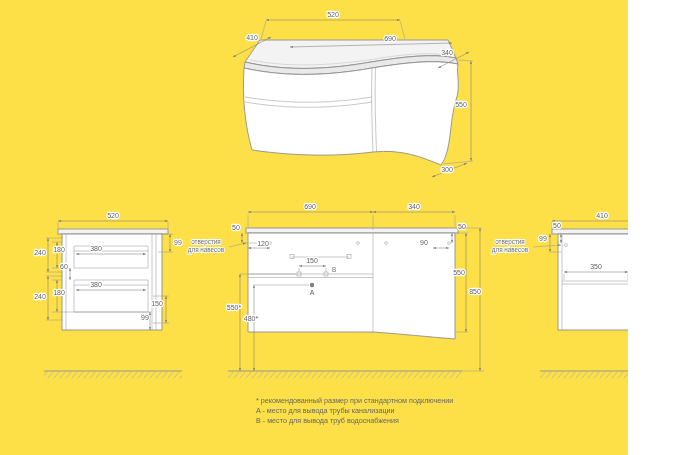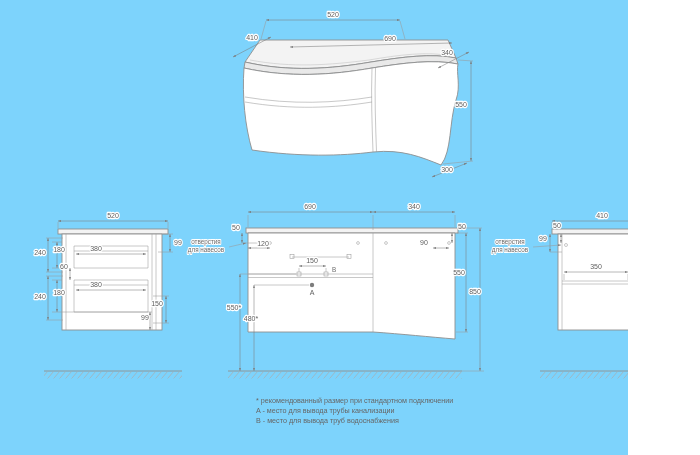--- a/index.html
+++ b/index.html
@@ -1,16 +1,16 @@
 <!DOCTYPE html>
 <html><head>
 <meta charset="utf-8">
 <style>
   html,body{margin:0;padding:0;background:#ffffff;}
-  .canvas{width:628px;height:455px;background:#7dd3fc;position:relative;overflow:hidden;
+  .canvas{width:628px;height:455px;background:#fde047;position:relative;overflow:hidden;
           font-family:"Liberation Sans", sans-serif;}
   svg{display:block;}
   .s    {stroke:#8f8f8f;stroke-width:0.9;fill:none;}
   .fillw{fill:#ffffff;}
   .fillt{fill:#f3f3f3;}
   .fillb{fill:#e9e9e9;}
   .thin {stroke:#9a9a9a;stroke-width:0.55;fill:none;}
   .inner{stroke:#c0c0c0;stroke-width:0.55;fill:none;}
   .dim  {stroke:#7d7d7d;stroke-width:0.55;fill:none;}
   .lbl  {font-family:"Liberation Sans",sans-serif;font-size:7px;fill:#5e5e5e;text-anchor:middle;

